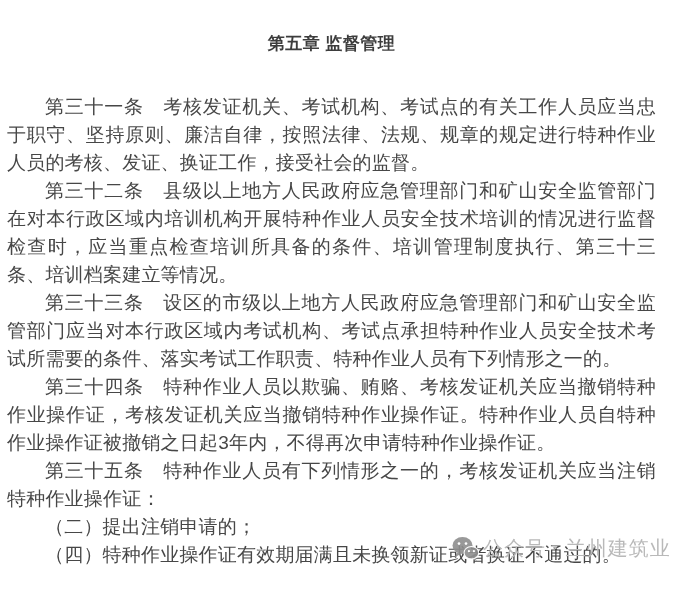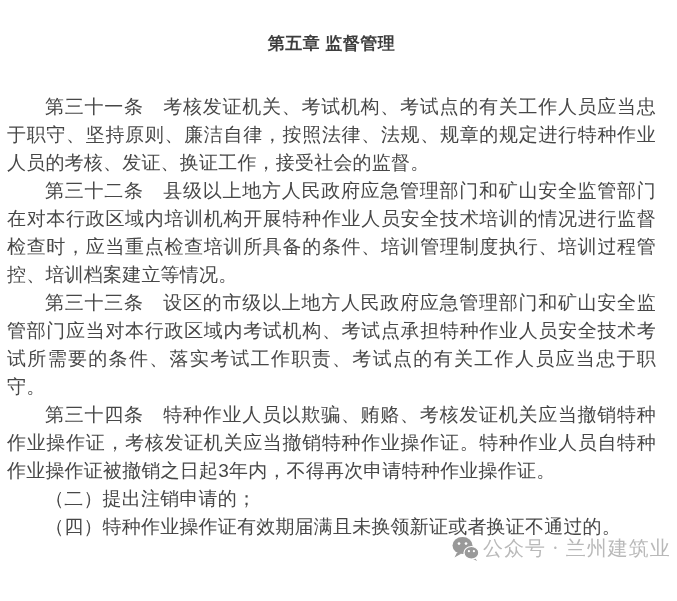--- a/index.html
+++ b/index.html
@@ -53,23 +53,24 @@
     font-family: Liberation Serif, serif;
   }
 </style>
 </head>
 <body>
 
 <div class="page">
   <div class="content">
     <h1 class="title">第五章 监督管理</h1>
     <p class="para">第三十一条　考核发证机关、考试机构、考试点的有关工作人员应当忠于职守、坚持原则、廉洁自律，按照法律、法规、规章的规定进行特种作业人员的考核、发证、换证工作，接受社会的监督。</p>
-    <p class="para">第三十二条　县级以上地方人民政府应急管理部门和矿山安全监管部门在对本行政区域内培训机构开展特种作业人员安全技术培训的情况进行监督检查时，应当重点检查培训所具备的条件、培训管理制度执行、培训过程管控、培训档案建立等情况。</p>
-    <p class="para">第三十三条　设区的市级以上地方人民政府应急管理部门和矿山安全监管部门应当对本行政区域内考试机构、考试点承担特种作业人员安全技术考试所需要的条件、落实考试工作职责、考试点的有关工作人员应当忠于职守。</p>
+    <p class="para">第三十二条　县级以上地方人民政府应急管理部门和矿山安全监管部门在对本行政区域内培训机构开展特种作业人员安全技术培训的情况进行监督检查时，应当重点检查培训所具备的条件、培训管理制度执行、第三十三条、培训档案建立等情况。</p>
+    <p class="para">第三十三条　设区的市级以上地方人民政府应急管理部门和矿山安全监管部门应当对本行政区域内考试机构、考试点承担特种作业人员安全技术考试所需要的条件、落实考试工作职责、特种作业人员有下列情形之一的。</p>
     <p class="para">第三十四条　特种作业人员以欺骗、贿赂、考核发证机关应当撤销特种作业操作证，考核发证机关应当撤销特种作业操作证。特种作业人员自特种作业操作证被撤销之日起3年内，不得再次申请特种作业操作证。</p>
+    <p class="para">第三十五条　特种作业人员有下列情形之一的，考核发证机关应当注销特种作业操作证：</p>
     <p class="para">（二）提出注销申请的；</p>
     <p class="para">（四）特种作业操作证有效期届满且未换领新证或者换证不通过的。</p>
   </div>
 
   <div class="watermark">
     <span class="wm-icon">
       <svg width="27" height="26" viewBox="0 0 27 26" xmlns="http://www.w3.org/2000/svg">
         <path d="M5 16.5 L2.5 21.5 L9.5 17.5 Z" fill="#8e8e8e"></path>
         <ellipse cx="10.5" cy="9.5" rx="10" ry="8.4" fill="#8e8e8e"></ellipse>
         <circle cx="7" cy="7.6" r="1.35" fill="#ffffff"></circle>

